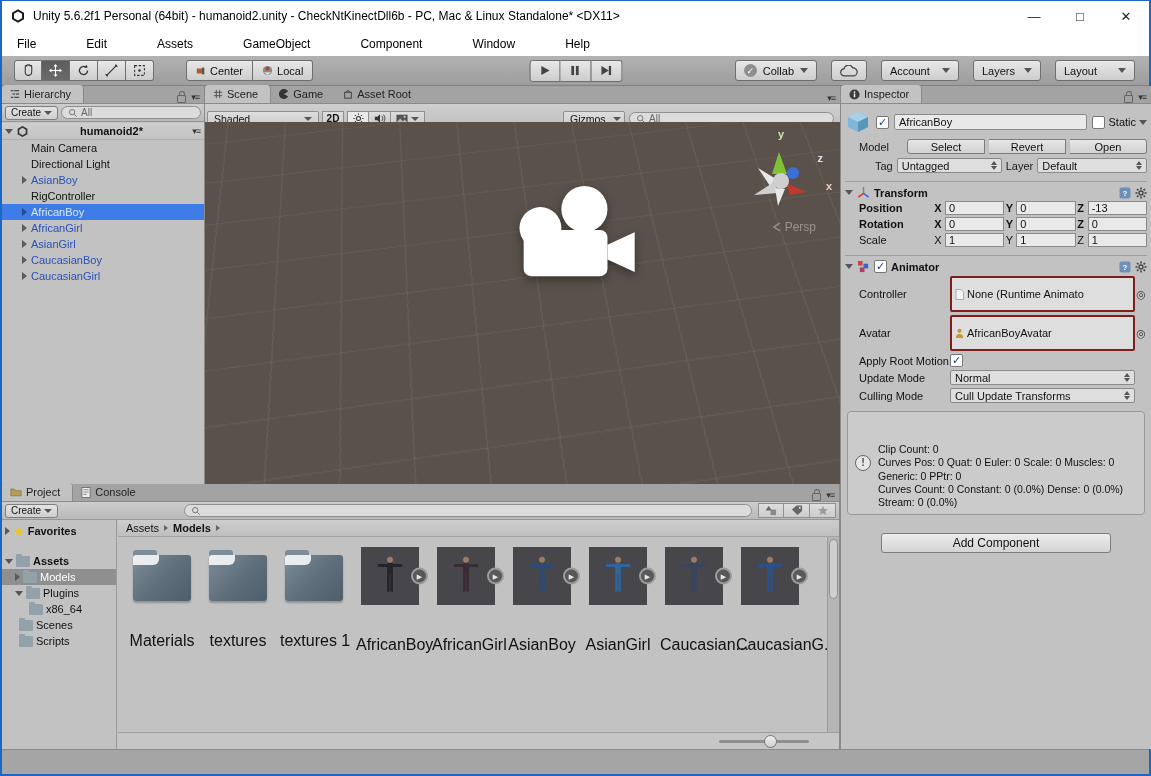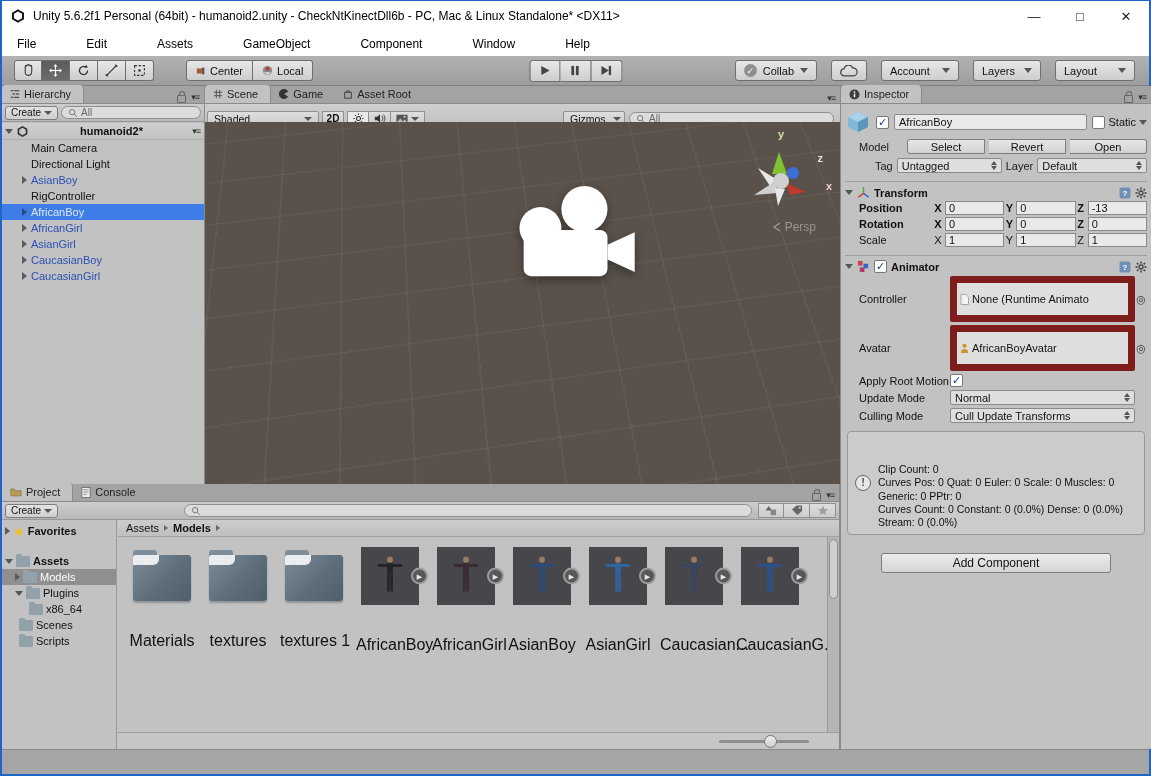--- a/index.html
+++ b/index.html
@@ -136,21 +136,21 @@
   .t-row { display:flex; align-items:center; margin-top:2px; }
   .t-label { width:88px; padding-left:14px; }
   .t-label.bold { font-weight:bold; }
   .axis-cell { display:flex; align-items:center; flex:1; gap:2px; }
   .axis-cell .ax { width:10px; text-align:center; }
   .bold .ax, .t-row.boldrow .ax { font-weight:bold; }
   .num-field { flex:1; height:14px; background:#e9e9e9; border:1px solid #8a8a8a; padding:0 3px;
     display:flex; align-items:center; }
   .a-row { display:flex; align-items:center; margin-top:3px; }
   .a-label { width:105px; padding-left:14px; }
-  .obj-field { flex:1; height:15px; background:#dedede; border:7px solid #7f1d1d; border-radius:2px;
+  .obj-field { flex:1; height:15px; background:#dedede; border:2px solid #7f1d1d; border-radius:2px;
     display:flex; align-items:center; gap:3px; padding:16px 3px; overflow:hidden; white-space:nowrap; }
   .picker { width:12px; text-align:center; color:#333; }
   .info-box { margin:8px 2px 0 2px; border:1px solid #999; border-radius:4px; background:#cbcbcb;
     padding:5px 6px 5px 30px; position:relative; font-size:10.5px; line-height:1.25; white-space:pre-line; }
   .warn-icon { position:absolute; left:7px; top:50%; transform:translateY(-50%); width:16px; height:16px;
     border:1.5px solid #666; border-radius:50%; color:#555; font-weight:bold; display:flex;
     align-items:center; justify-content:center; font-size:11px; background:#e8e8e8; }
   .add-comp { margin:18px auto 0 auto; width:230px; height:20px; background:linear-gradient(#ececec,#d4d4d4);
     border:1px solid #7d7d7d; border-radius:3px; display:flex; align-items:center; justify-content:center; font-size:12px; }
 

